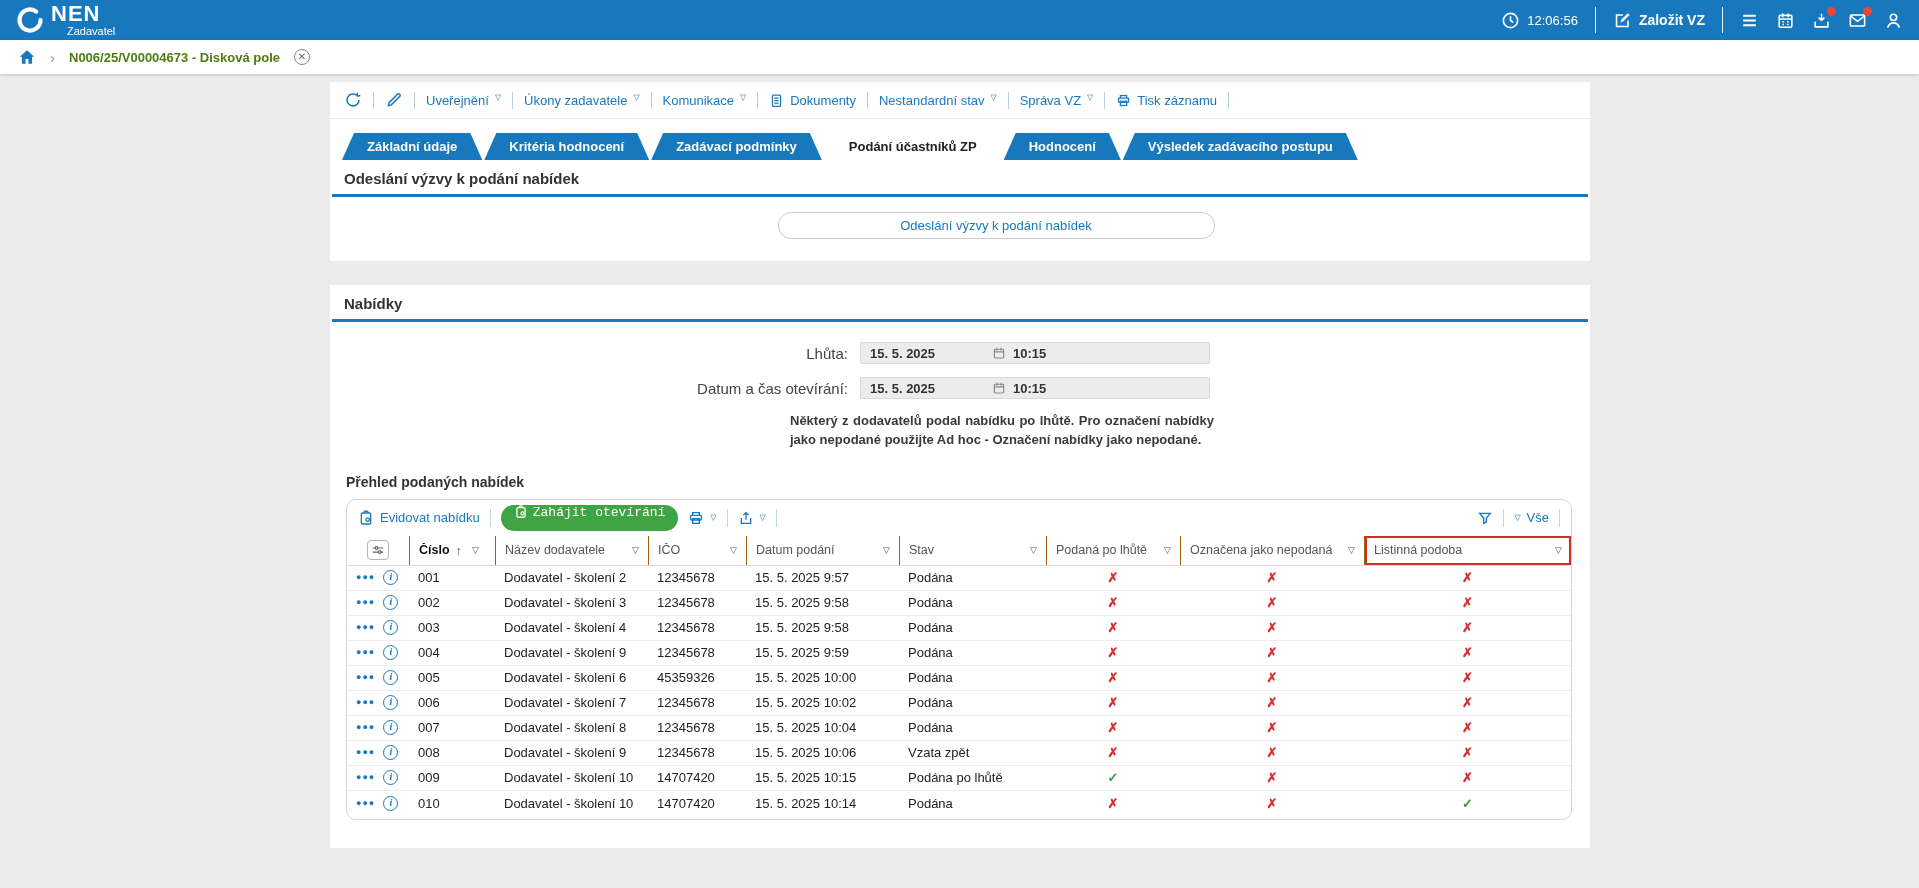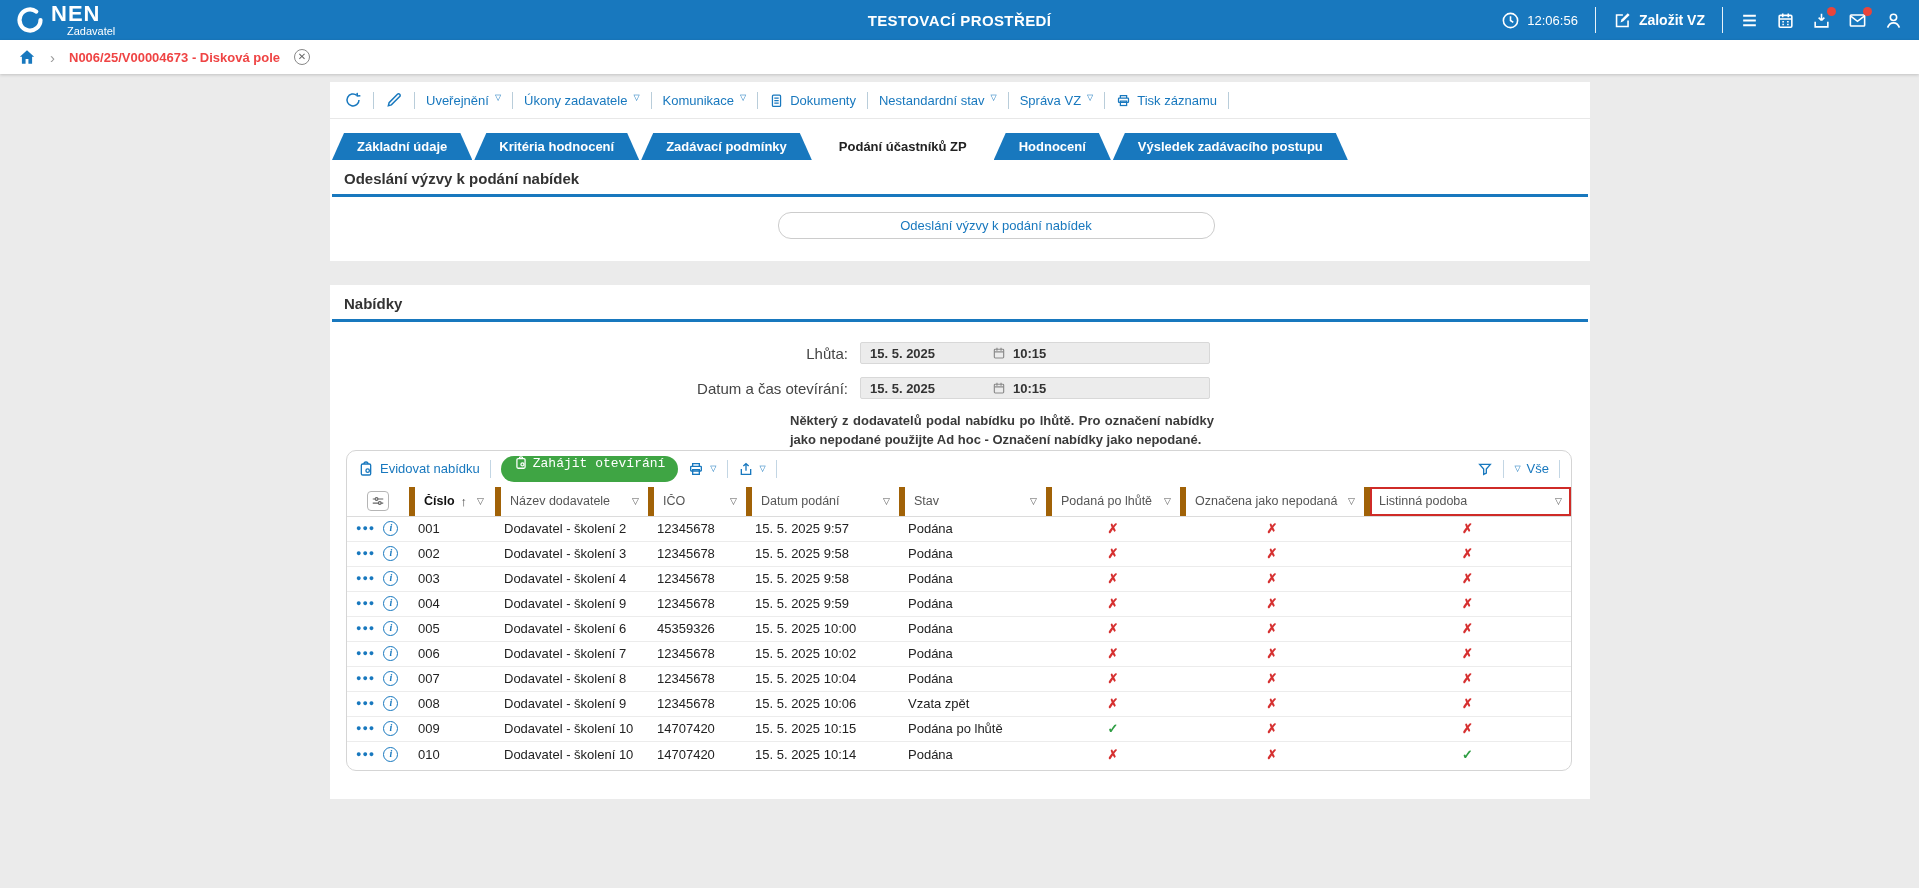--- a/index.html
+++ b/index.html
@@ -20,40 +20,40 @@
   .tb-divider { width:1px; height:26px; background:rgba(255,255,255,.9); }
   .tb-icon { width:19px; height:19px; position:relative; cursor:pointer; }
   .tb-icon svg { width:100%; height:100%; }
   .createvz { font-size:14px; font-weight:bold; }
   .badge { position:absolute; top:-4px; right:-5px; width:9px; height:9px; border-radius:50%; }
 
   
   .breadcrumb { height:34px; background:#fff; display:flex; align-items:center; gap:14px; padding:0 18px; box-shadow:0 1px 3px rgba(0,0,0,.18); position:relative; z-index:2; }
   .bc-home { width:18px; height:18px; color:#1878be; cursor:pointer; }
   .bc-chevron { color:#999; font-size:15px; }
-  .bc-label { font-size:13px; font-weight:bold; color:#ef4444; cursor:pointer; }
+  .bc-label { font-size:13px; font-weight:bold; color:#4d7c0f; cursor:pointer; }
   .bc-close { width:16px; height:16px; border:1.5px solid #888; border-radius:50%; color:#666; font-size:10px; line-height:13px; text-align:center; cursor:pointer; }
 
   
   .page { padding-top:8px; }
   .panel { width:1260px; margin-left:330px; }
   .block { background:#fff; }
   .spacer { height:24px; }
 
   
   .actionbar { display:flex; align-items:center; gap:11px; padding:9px 14px; border-bottom:1px solid #e8e8e8; font-size:13px; color:#1878be; }
   .ab-icon-btn { width:18px; height:18px; cursor:pointer; color:#1878be; }
   .ab-icon-btn svg { width:100%; height:100%; }
   .ab-sep { width:1px; height:17px; background:#b9cdda; }
   .ab-item { display:flex; align-items:flex-start; gap:6px; cursor:pointer; white-space:nowrap; }
   .ab-item svg { width:15px; height:15px; }
   .caret { font-size:8px; color:#1878be; }
 
   
-  .tabs-row { display:flex; padding:14px 0 0 2px; background:#fff; }
+  .tabs-row { display:flex; padding:14px 0 0 12px; background:#fff; }
   .tab { background:#1878be; color:#fff; font-size:13px; font-weight:bold; height:27px; line-height:27px; padding:0 25px; margin-right:2px; cursor:pointer; white-space:nowrap;
          clip-path:polygon(12px 0, calc(100% - 12px) 0, 100% 100%, 0 100%); }
   .tab.active { background:#fff; color:#222; }
 
   
   .sec-head { padding:10px 14px 7px; font-size:15px; font-weight:bold; color:#333; }
   .sec-underline { height:3px; background:#1878be; margin:0 2px; }
 
   
   .invite-body { padding:15px 0 22px; display:flex; justify-content:center; }
@@ -79,21 +79,21 @@
   .gt-item { display:flex; align-items:center; gap:6px; cursor:pointer; white-space:nowrap; }
   .gt-item svg { width:16px; height:16px; }
   .green-btn { display:flex; gap:5px; height:26px; padding:0 13px; border:none; border-radius:14px;
                color:#fff; font-size:13px; font-family:Liberation Mono, monospace; cursor:pointer; }
   .green-btn svg { width:14px; height:14px; }
   .gt-right { margin-left:auto; display:flex; align-items:center; gap:10px; }
   .v-sep { width:1px; height:18px; background:#c3d6e4; }
 
   .gcols { display:grid; grid-template-columns:62px 86px 153px 98px 153px 147px 134px 184px 1fr; }
   .grid-header { border-bottom:1px solid #dcdcdc; height:30px; font-size:12.5px; color:#555; }
-  .gh-cell { display:flex; align-items:center; gap:4px; padding:0 9px; height:100%; border-left:6px solid #a16207; cursor:pointer; }
+  .gh-cell { display:flex; align-items:center; gap:4px; padding:0 9px; height:100%; border-left:1px solid #a16207; cursor:pointer; }
   .gh-cell:first-child { border-left:none; justify-content:center; }
   .gh-cell.highlight { box-shadow:inset 0 0 0 2px #cf2b27; }
   .gh-label { flex:1; white-space:nowrap; overflow:hidden; }
   .gh-cell.sorted .gh-label { font-weight:bold; color:#111; flex:0 0 auto; }
   .sort-arrow { color:#444; font-size:13px; }
   .gh-cell.sorted .gh-label { margin-right:2px; }
   .gh-filter { font-size:9px; color:#555; margin-left:auto; }
   .gh-cell.sorted .gh-filter { margin-left:6px; }
   .sliders-box { width:22px; height:20px; border:1px solid #b5b5b5; border-radius:4px; display:flex; align-items:center; justify-content:center; color:#666; }
   .sliders-box svg { width:14px; height:14px; }
@@ -115,21 +115,20 @@
 <header class="topbar">
   <div class="brand">
     <svg class="brand-logo" viewBox="0 0 24 24" fill="none" stroke="#fff" stroke-width="3.6" stroke-linecap="round">
         <path d="M21 12a9 9 0 1 1-3.6-7.2"></path>
       </svg>
     <div class="brand-txt">
       <div class="brand-name">NEN</div>
       <div class="brand-sub">Zadavatel</div>
     </div>
   </div>
-  <div class="env-title">TESTOVACÍ PROSTŘEDÍ</div>
   <div class="topbar-right">
     <div class="tb-group">
       <span class="tb-icon">
           <svg viewBox="0 0 24 24" fill="none" stroke="#fff" stroke-width="2">
             <circle cx="12" cy="12" r="9"></circle>
             <path d="M12 6.5V12l3.5 2.5"></path>
           </svg>
         </span>
       <span>12:06:56</span>
     </div>
@@ -297,20 +296,21 @@
                   <path d="M4 10h16M8.5 3v5M15.5 3v5"></path>
                 </svg>
               </span>
             <span>10:15</span>
           </div>
         </div>
       </div>
 
       <p class="warning">Některý z dodavatelů podal nabídku po lhůtě. Pro označení nabídky jako nepodané použijte Ad hoc - Označení nabídky jako nepodané.</p>
 
+      <h3 class="table-title">Přehled podaných nabídek</h3>
 
       <div class="grid-card">
         <div class="grid-toolbar">
           <span class="gt-item">
             <svg viewBox="0 0 24 24" fill="none" stroke="currentColor" stroke-width="2">
                 <rect x="5" y="4.5" width="14" height="16.5" rx="2"></rect>
                 <path d="M9 4.5a3 3 0 0 1 6 0"></path>
                 <circle cx="14.5" cy="14.5" r="2.6"></circle>
               </svg>
             <span>Evidovat nabídku</span>

